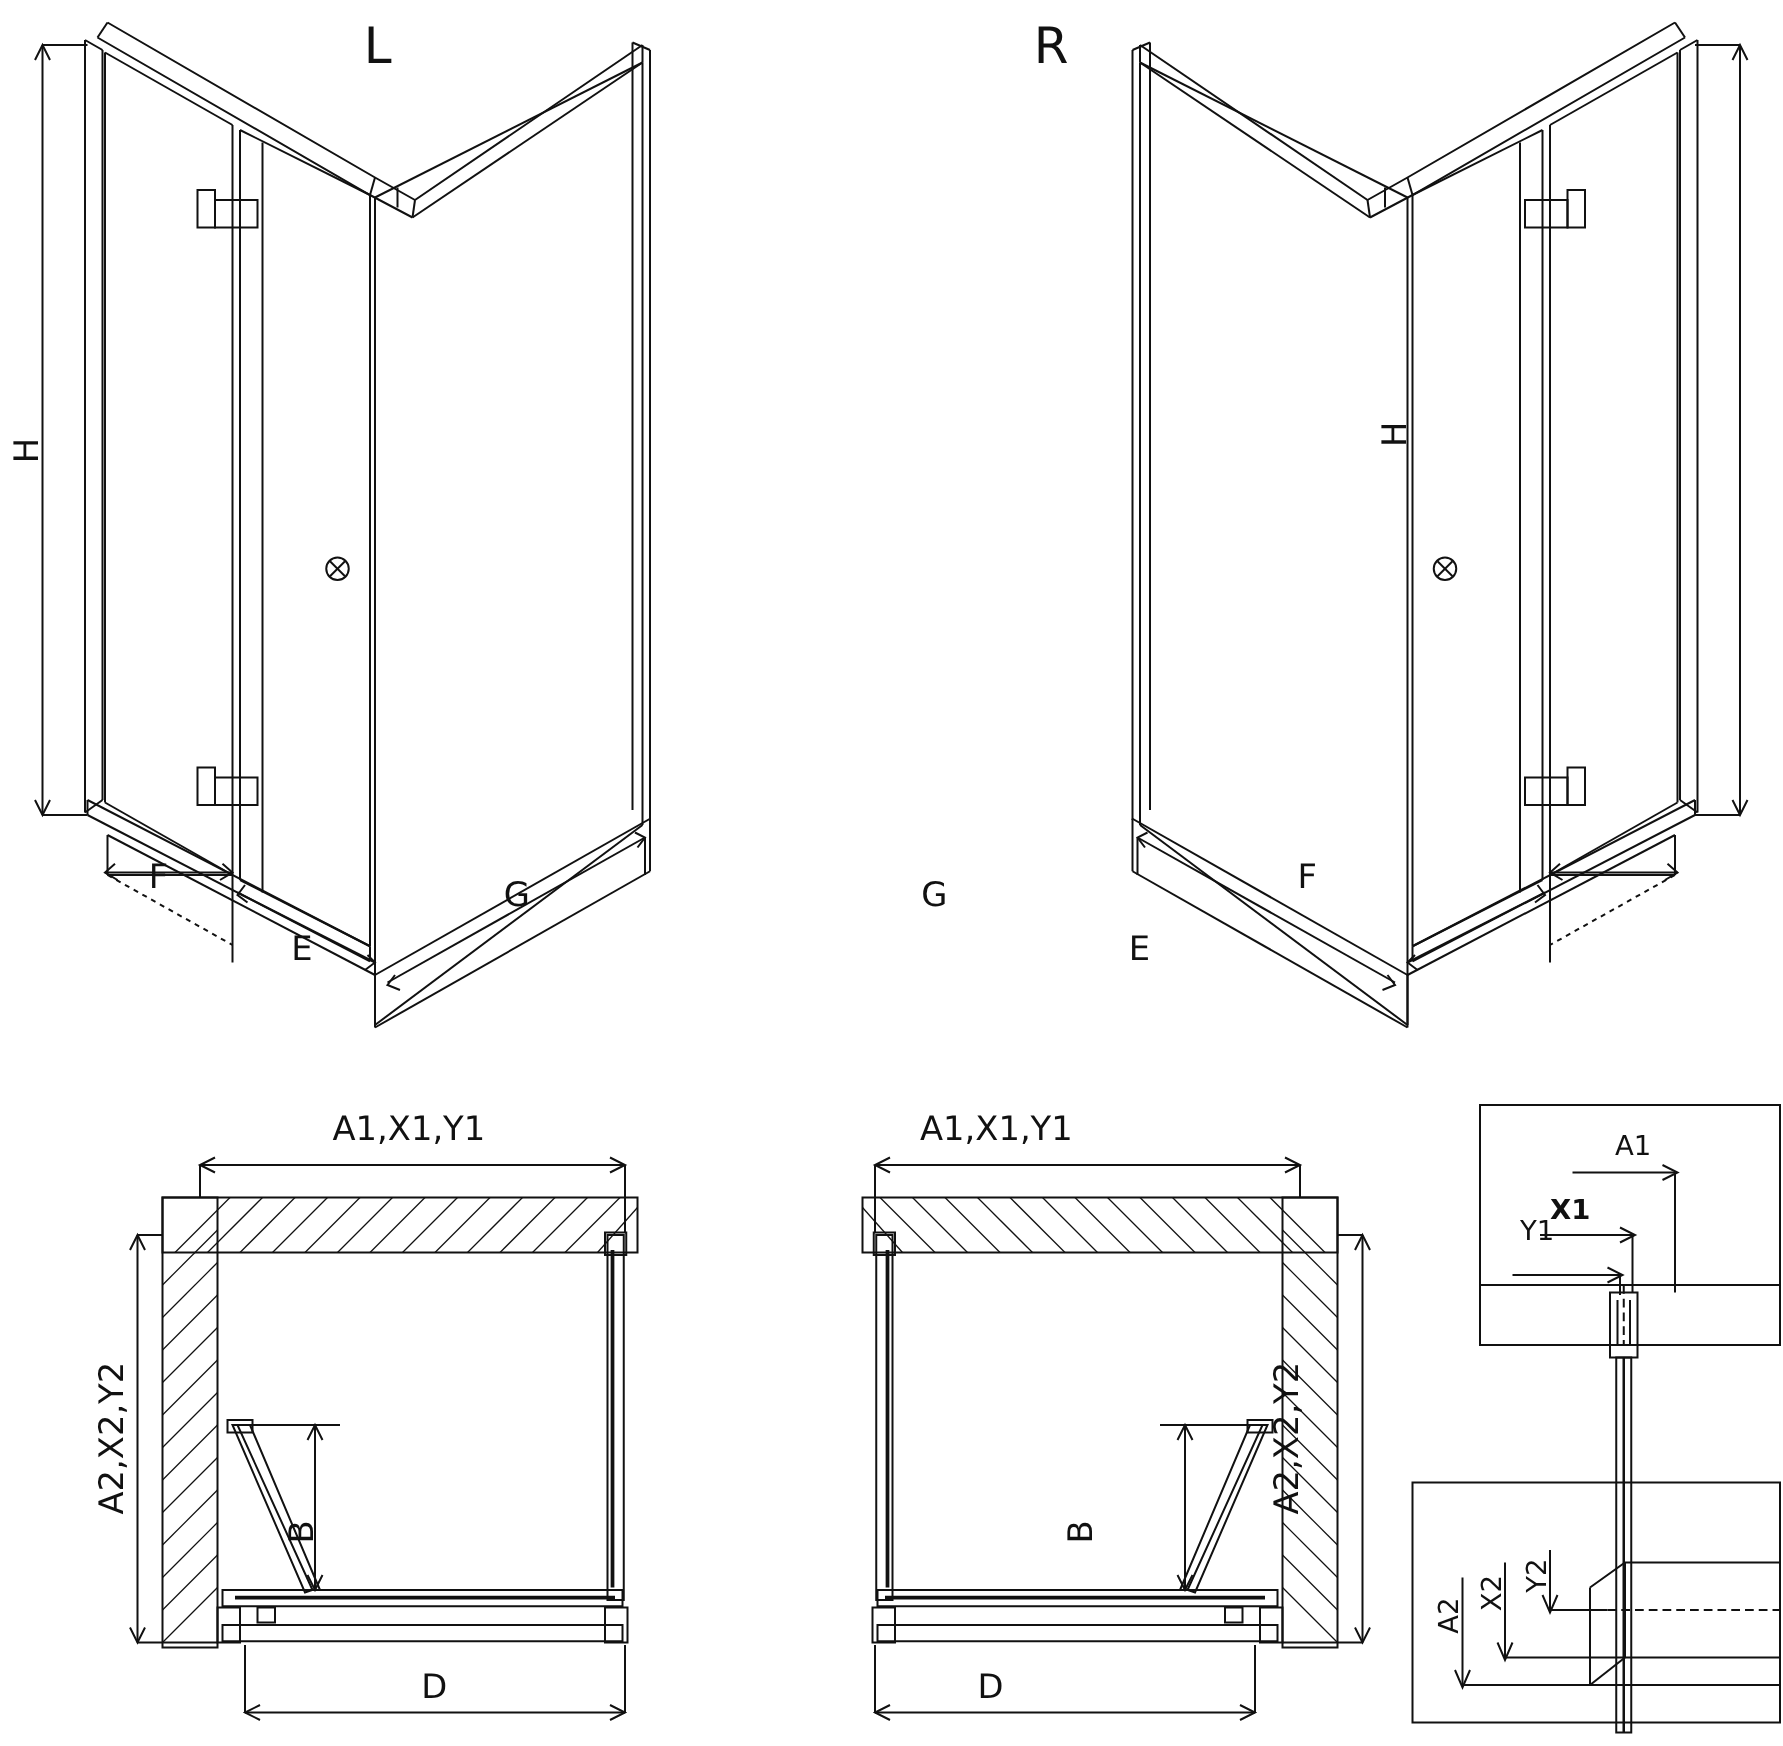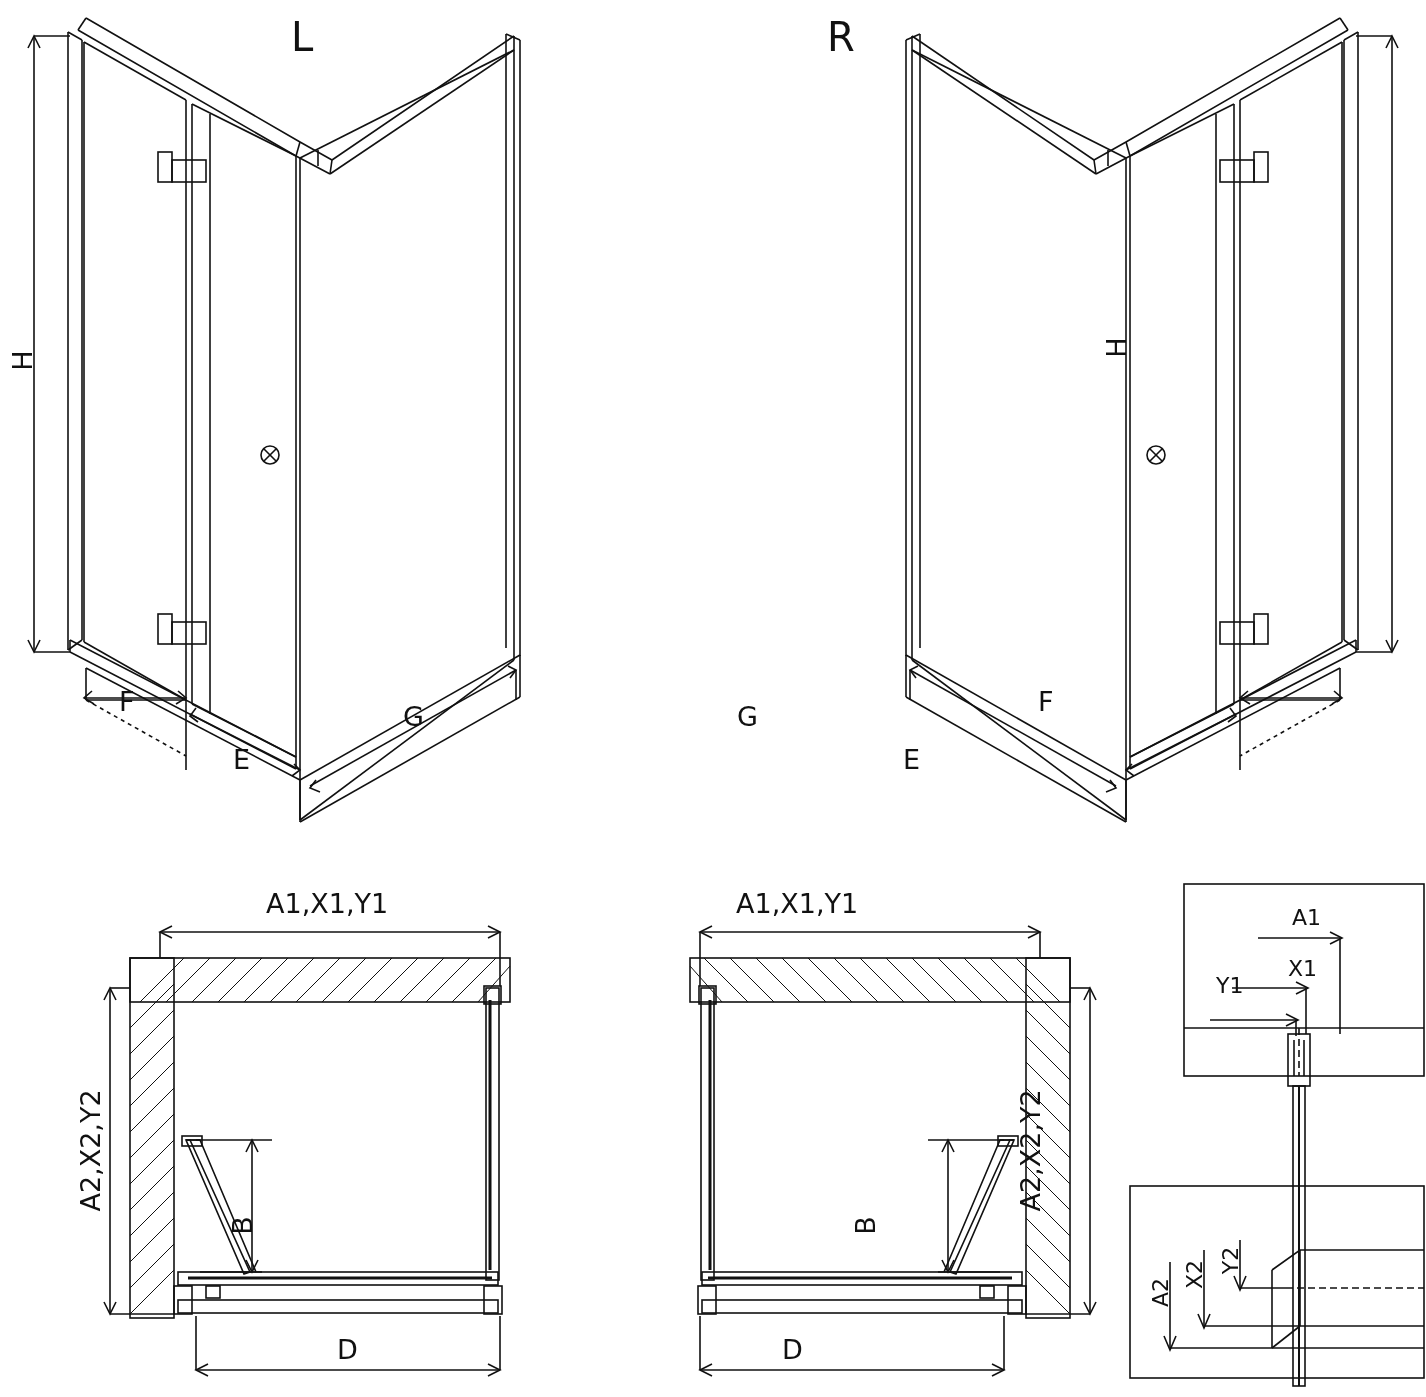--- a/index.html
+++ b/index.html
@@ -417,20 +417,20 @@
 <div class="lbl mid rot90b" style="left:-10px;top:1135px;width:200px;text-align:center;">A2,X2,Y2</div>
 <div class="lbl mid rot90b" style="left:222px;top:1210px;width:40px;text-align:center;">B</div>
 <div class="lbl mid" style="left:337px;top:1334px;">D</div>
 
 <div class="lbl mid" style="left:736px;top:888px;">A1,X1,Y1</div>
 <div class="lbl mid rot90b" style="left:930px;top:1135px;width:200px;text-align:center;">A2,X2,Y2</div>
 <div class="lbl mid rot90b" style="left:845px;top:1210px;width:40px;text-align:center;">B</div>
 <div class="lbl mid" style="left:782px;top:1334px;">D</div>
 
 <div class="lbl sml" style="left:1292px;top:905px;">A1</div>
-<div class="lbl sml" style="left:1288px;top:956px;">X1</div>
+<div class="lbl sml" style="left:1240px;top:956px;font-weight:bold;">X1</div>
 <div class="lbl sml" style="left:1216px;top:940px;margin-top:33px;">Y1</div>
 
 <div class="lbl sml rot90b" style="left:1136px;top:1280px;width:48px;text-align:center;">A2</div>
 <div class="lbl sml rot90b" style="left:1170px;top:1262px;width:48px;text-align:center;">X2</div>
 <div class="lbl sml rot90b" style="left:1206px;top:1248px;width:48px;text-align:center;">Y2</div>
 
 </div>
 
 </body></html>

